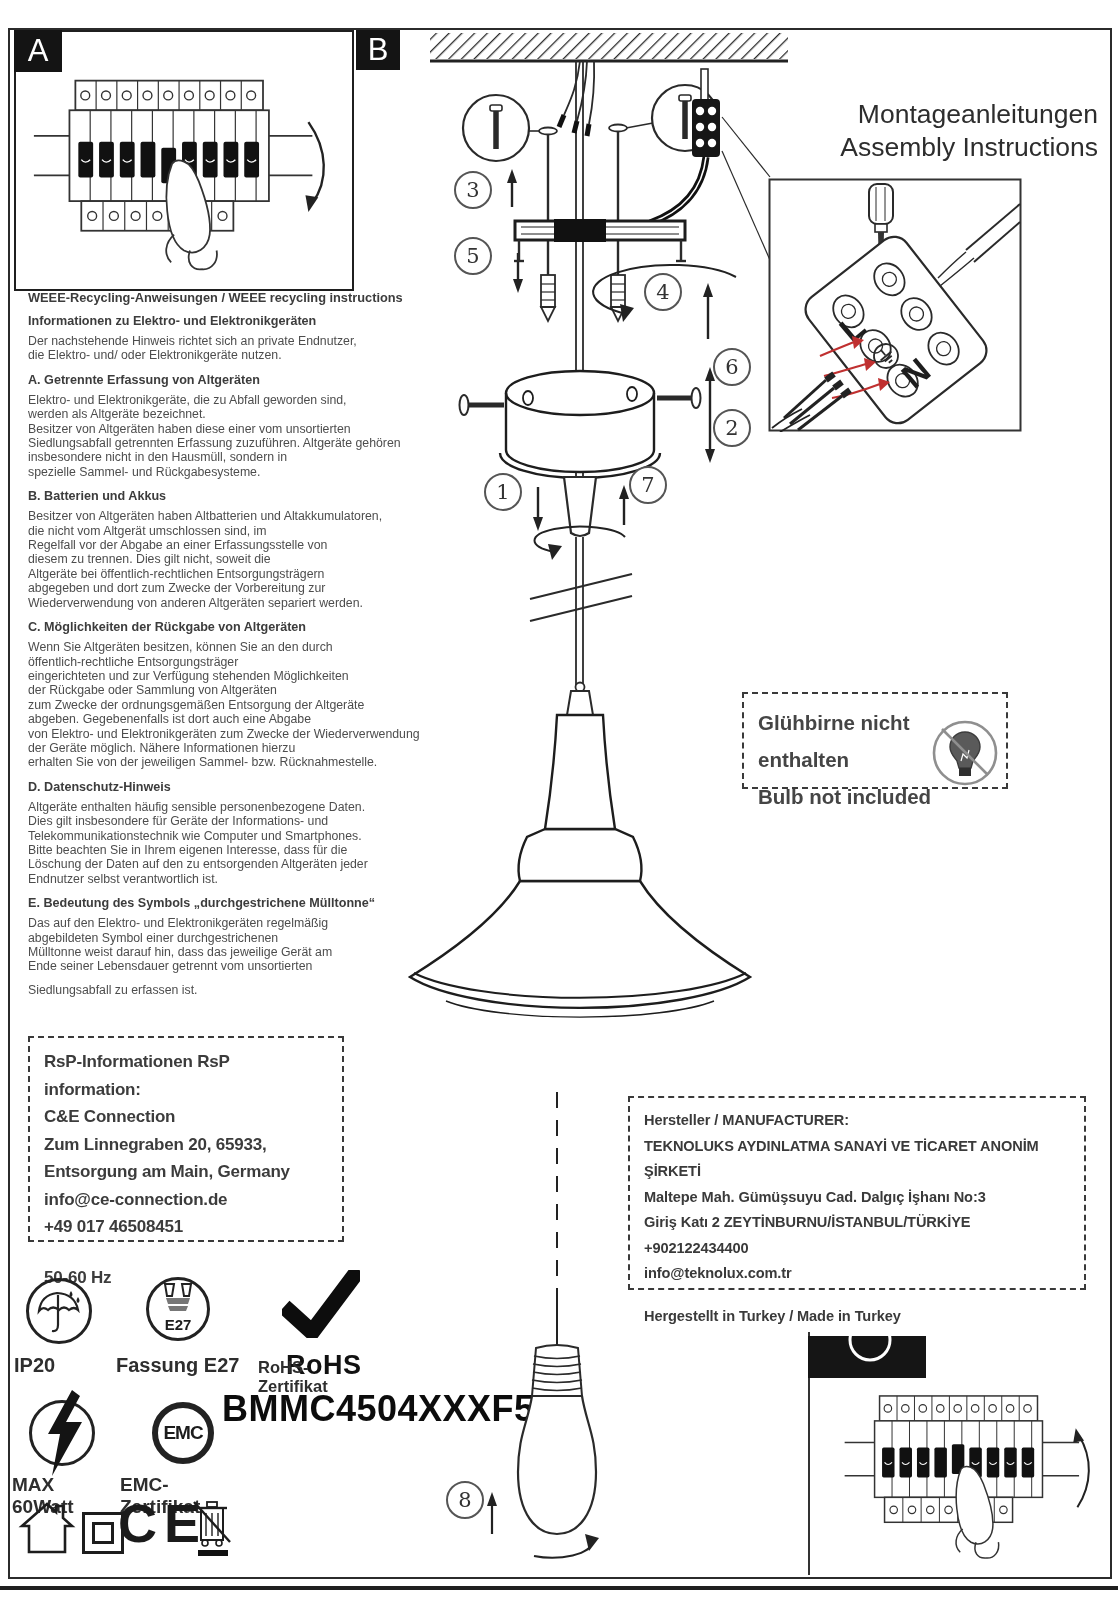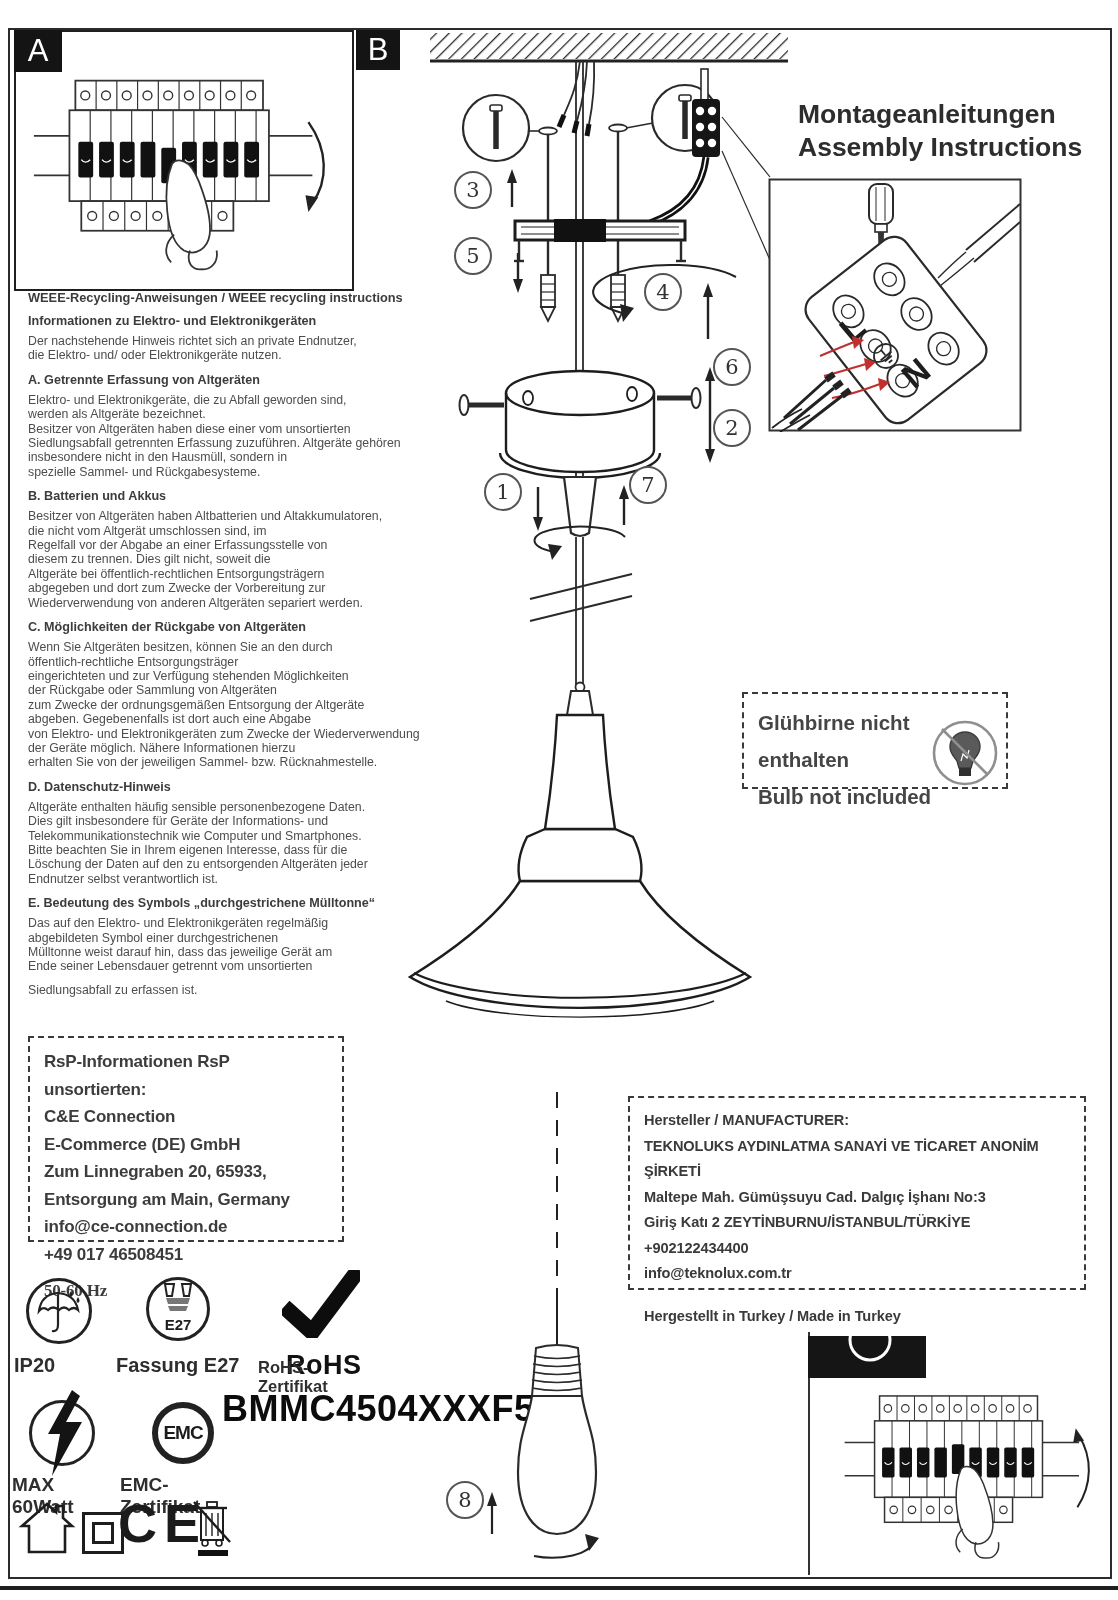--- a/index.html
+++ b/index.html
@@ -12,29 +12,29 @@
   .tab{background:#141414;color:#fff;display:flex;align-items:center;justify-content:center;font-size:31px;font-weight:400;}
   
   #weee{left:28px;top:290px;width:410px;color:#4d4d4d;}
   #weee .wt{font-size:12.8px;font-weight:700;color:#3c3c3c;margin:0 0 4px 0;line-height:16px;}
   #weee h4{font-size:12.6px;font-weight:700;color:#3c3c3c;margin:7px 0 0 0;line-height:16px;}
   #weee p{font-size:12.3px;line-height:14.4px;margin:5px 0 9px 0;white-space:pre-line;}
   
   .dashbox{border:2.5px dashed #3a3a3a;}
   #rsp-box{left:28px;top:1036px;width:316px;height:206px;padding:10px 14px;box-sizing:border-box;}
   #rsp-box .line{font-size:17px;font-weight:700;color:#3c3c3c;line-height:27.5px;letter-spacing:-0.2px;}
-  #rsp-box .freq{margin-top:9px;font-family:Liberation Serif, serif;}
+  #rsp-box .freq{margin-top:23px;}
   #mfr-box{left:628px;top:1096px;width:458px;height:194px;padding:10px 14px;box-sizing:border-box;}
   #mfr-box .line{font-size:14.6px;font-weight:700;color:#3a3a3a;line-height:25.5px;letter-spacing:-0.1px;}
   #mfr-box .origin{margin-top:17px;}
   #bulb-note{left:742px;top:692px;width:266px;height:97px;padding:10px 14px;box-sizing:border-box;}
   #bulb-note .line{font-size:20.5px;font-weight:700;color:#454545;line-height:37px;}
   
   #brand{left:822px;top:34px;width:210px;text-align:center;font-size:46px;font-weight:700;letter-spacing:0.5px;}
-  #doc-title{left:798px;top:98px;width:300px;text-align:left;font-size:26.5px;font-weight:700;color:#2d2d2d;line-height:33px;}
+  #doc-title{left:798px;top:98px;width:300px;text-align:right;font-size:26.5px;font-weight:400;color:#2d2d2d;line-height:33px;}
   
   .circnum{width:34px;height:34px;border:2px solid #555;border-radius:50%;background:#fff;display:flex;align-items:center;justify-content:center;font-family:"DejaVu Serif",serif;font-size:21px;color:#333;}
   
   .certlabel{font-weight:700;color:#2e2e2e;text-align:left;}
   .ring{border-radius:50%;border:3px solid #222;box-sizing:border-box;display:flex;align-items:center;justify-content:center;}
   #emc-ring{border-width:6px;font-size:19px;font-weight:700;letter-spacing:-1px;color:#1c1c1c;}
   #rohs-word{font-size:27px;font-weight:700;color:#111;letter-spacing:0.5px;}
   #ce-word{font-size:54px;font-weight:700;color:#1b1b1b;letter-spacing:7px;}
   #product-code{font-size:36px;font-weight:700;color:#0c0c0c;letter-spacing:0.5px;}
   svg{display:block;}
@@ -435,23 +435,22 @@
 Endnutzer selbst verantwortlich ist.</p>
     <h4>E. Bedeutung des Symbols „durchgestrichene Mülltonne“</h4>
     <p>Das auf den Elektro- und Elektronikgeräten regelmäßig
  abgebildeten Symbol einer durchgestrichenen
 Mülltonne weist darauf hin, dass das jeweilige Gerät am
 Ende seiner Lebensdauer getrennt vom unsortierten</p>
     <p>Siedlungsabfall zu erfassen ist.</p>
   </div>
 
   <div id="rsp-box" class="abs dashbox">
-    <div class="line">RsP-Informationen RsP unsortierten:</div>
+    <div class="line">RsP-Informationen RsP information:</div>
     <div class="line">C&amp;E Connection</div>
-    <div class="line">E-Commerce (DE) GmbH</div>
     <div class="line">Zum Linnegraben 20, 65933,</div>
     <div class="line">Entsorgung am Main, Germany</div>
     <div class="line">info@ce-connection.de</div>
     <div class="line">+49 017 46508451</div>
     <div class="line freq">50-60 Hz</div>
   </div>
 
   <div id="mfr-box" class="abs dashbox">
     <div class="line">Hersteller / MANUFACTURER:</div>
     <div class="line">TEKNOLUKS AYDINLATMA SANAYİ VE TİCARET ANONİM ŞİRKETİ</div>

